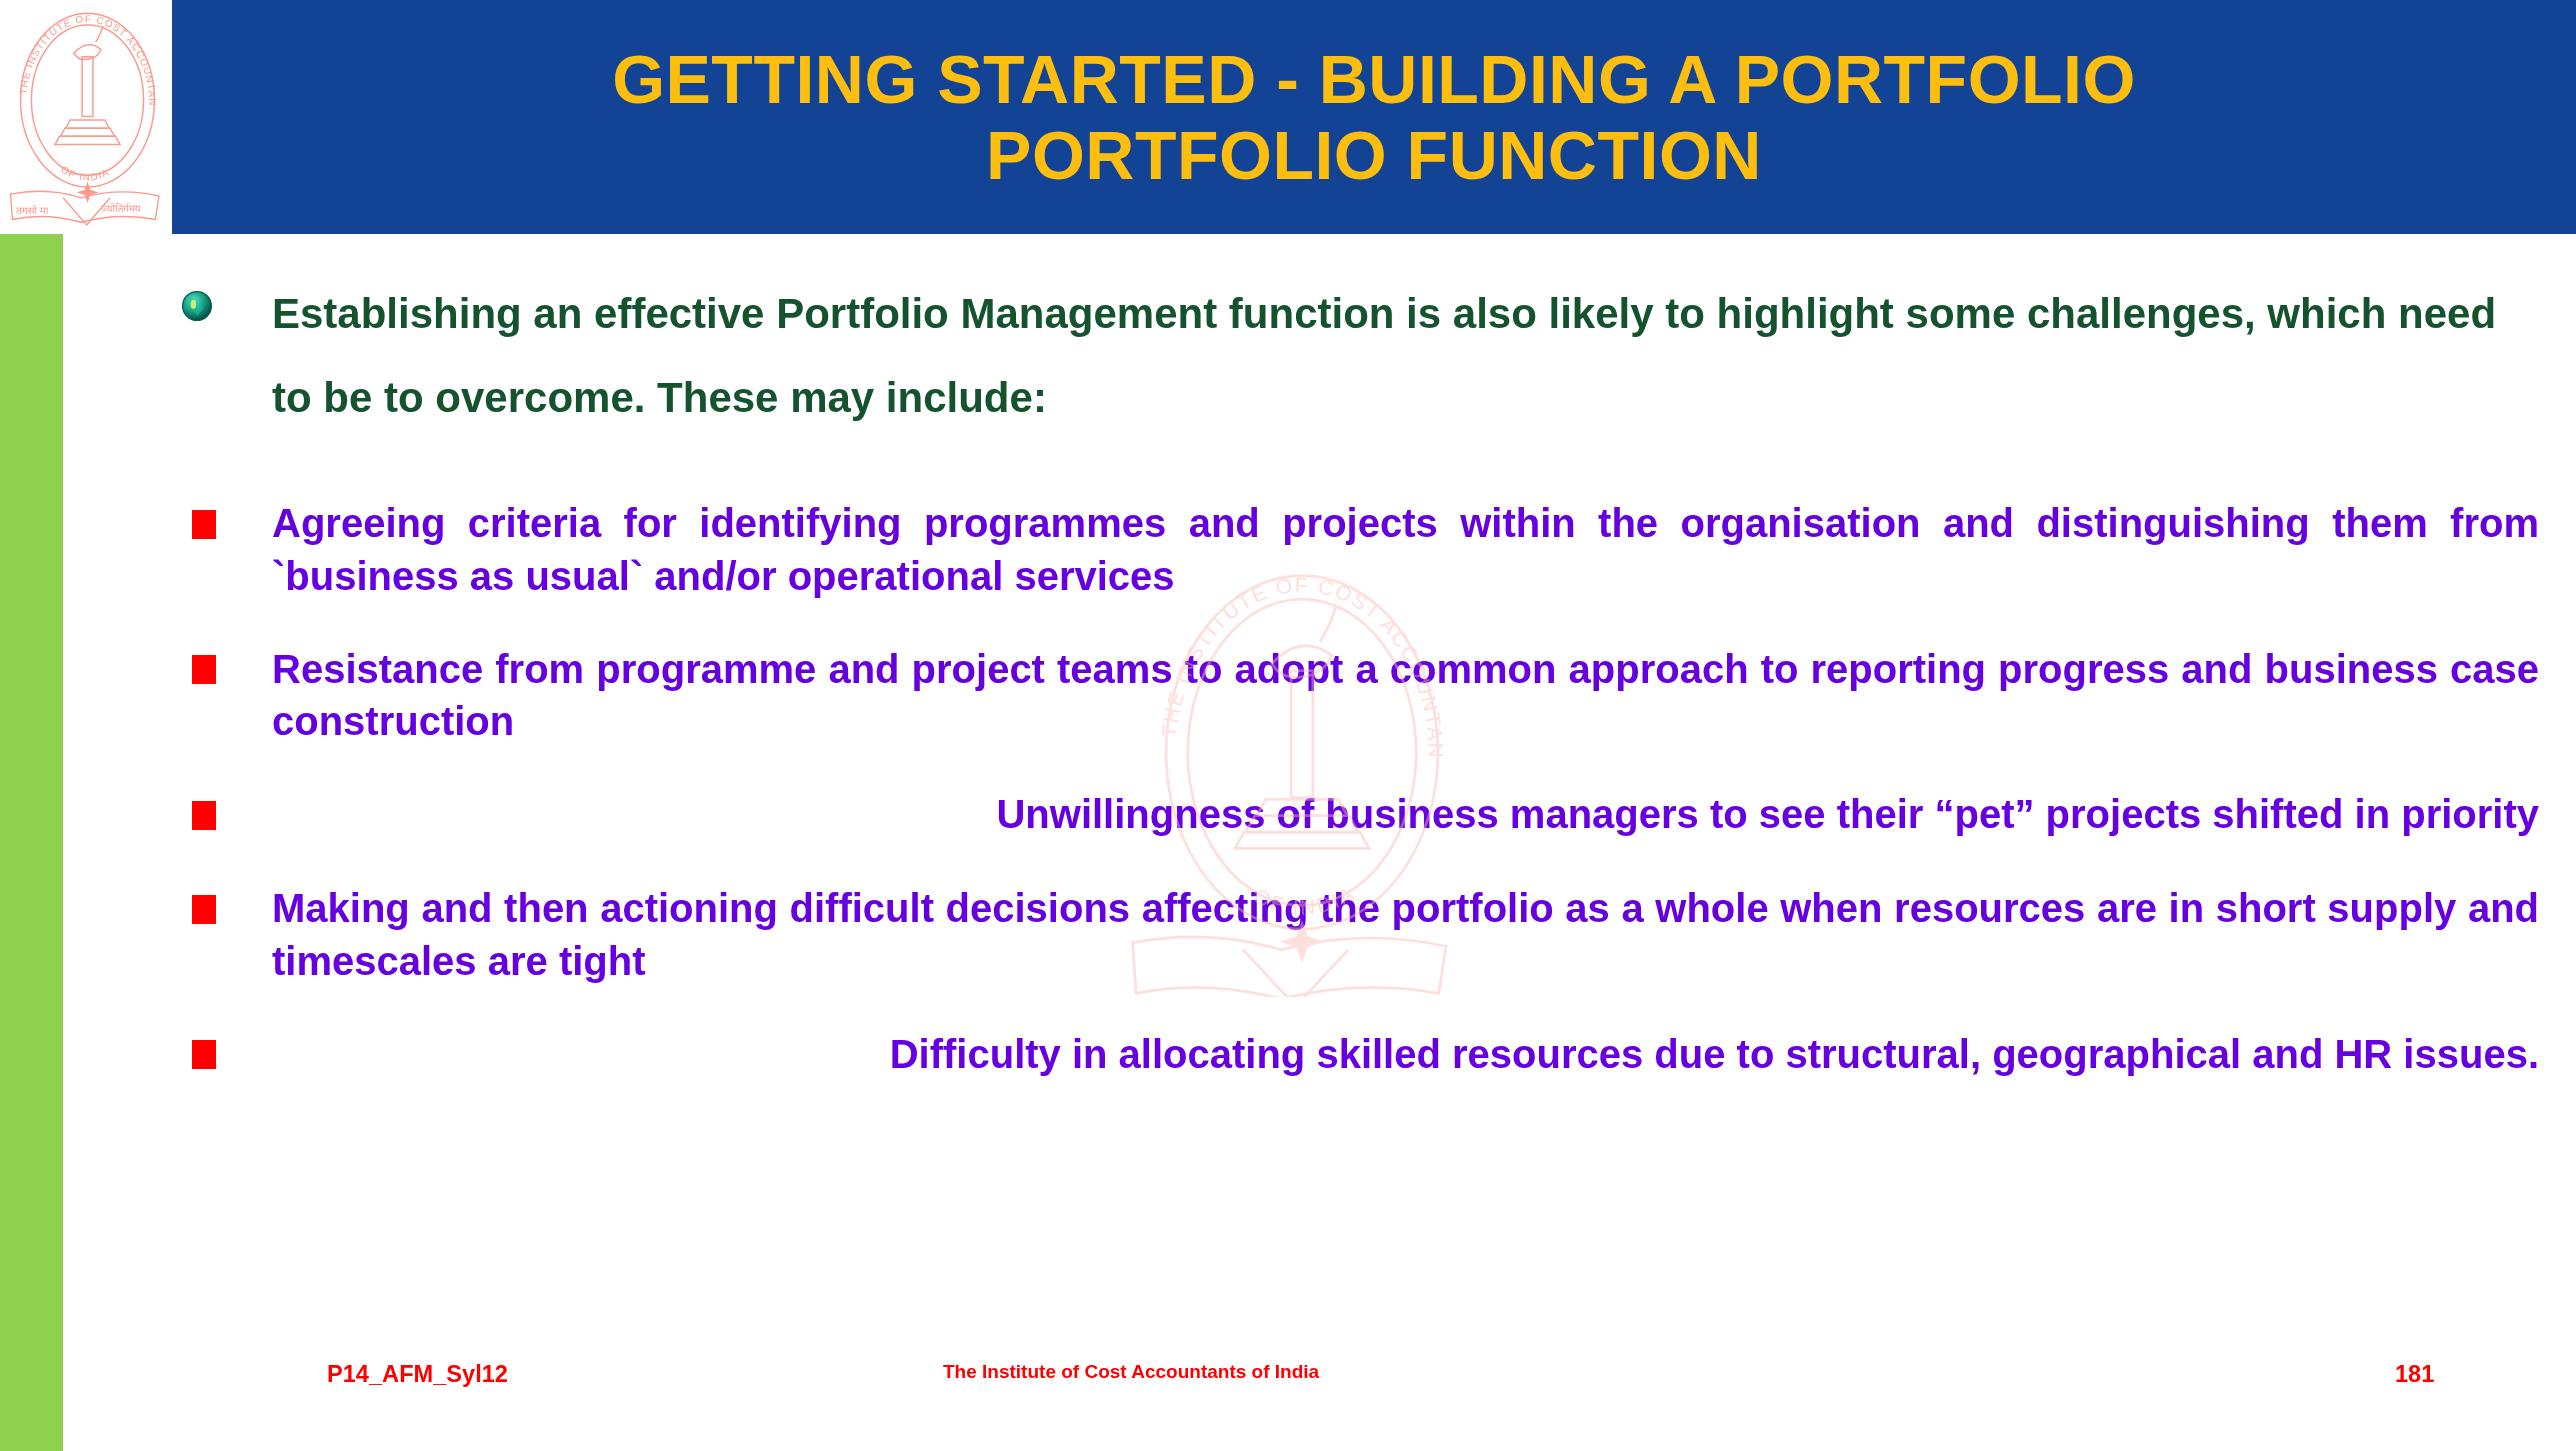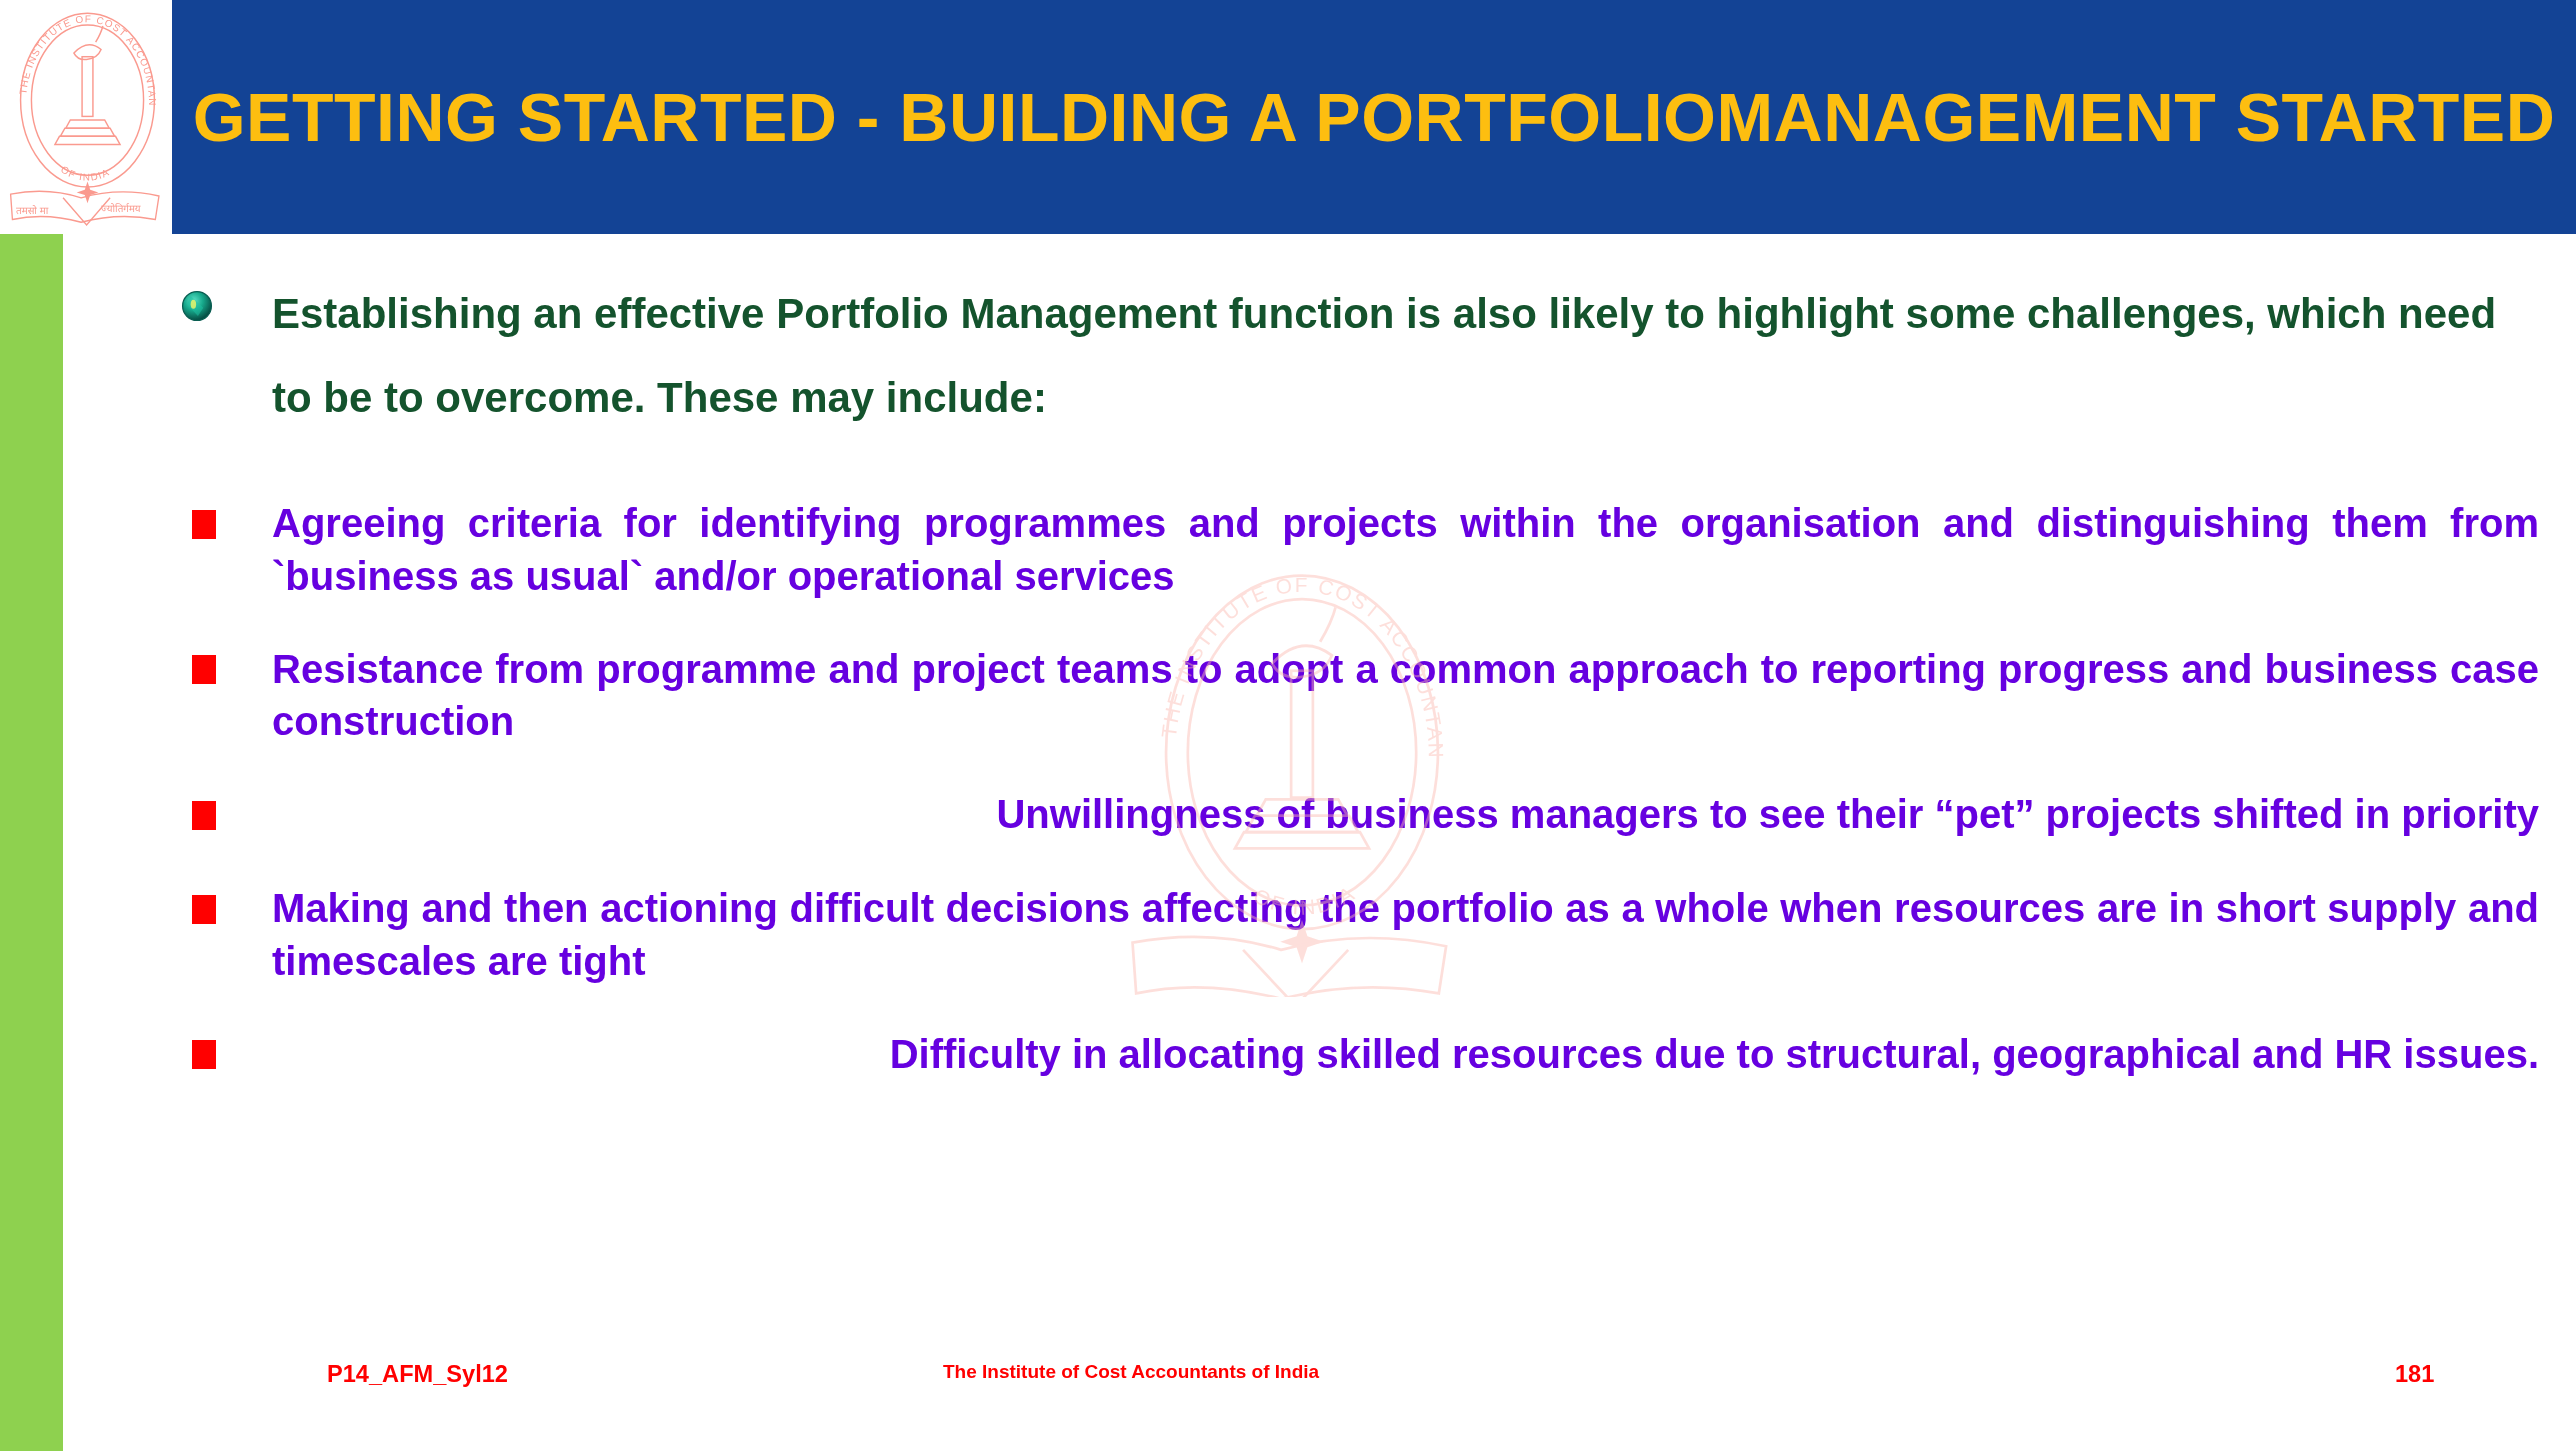--- a/index.html
+++ b/index.html
@@ -37,20 +37,21 @@
 
   
   .title-banner {
     position: absolute;
     left: 172px;
     top: 0;
     width: 2404px;
     height: 234px;
     background: #134395;
     display: flex;
+    flex-direction: column;
     align-items: center;
     justify-content: center;
   }
   .title-line {
     color: #fdbe10;
     font-family: "Liberation Sans", sans-serif;
     font-weight: bold;
     font-size: 68px;
     line-height: 1.12;
     letter-spacing: 0.5px;
@@ -188,21 +189,21 @@
 </style>
 </head>
 <body>
 
 <div class="slide">
 
   <div class="green-stripe"></div>
 
   <div class="title-banner">
     <div class="title-line">GETTING STARTED - BUILDING A PORTFOLIO</div>
-    <div class="title-line">MANAGEMENT STARTED</div>
+    <div class="title-line">PORTFOLIO FUNCTION</div>
   </div>
 
   <div class="logo">
     <svg viewBox="0 0 178 250" width="161" height="227" xmlns="http://www.w3.org/2000/svg">
       <g fill="none" stroke="#fa9a8f" stroke-width="1.6">
         <ellipse cx="89" cy="108" rx="74" ry="96"></ellipse>
         <ellipse cx="89" cy="108" rx="62" ry="83"></ellipse>
 
         <rect x="83" y="60" width="12" height="66" fill="none"></rect>
         <path d="M70 130 h38 l5 9 h-48 z"></path>

